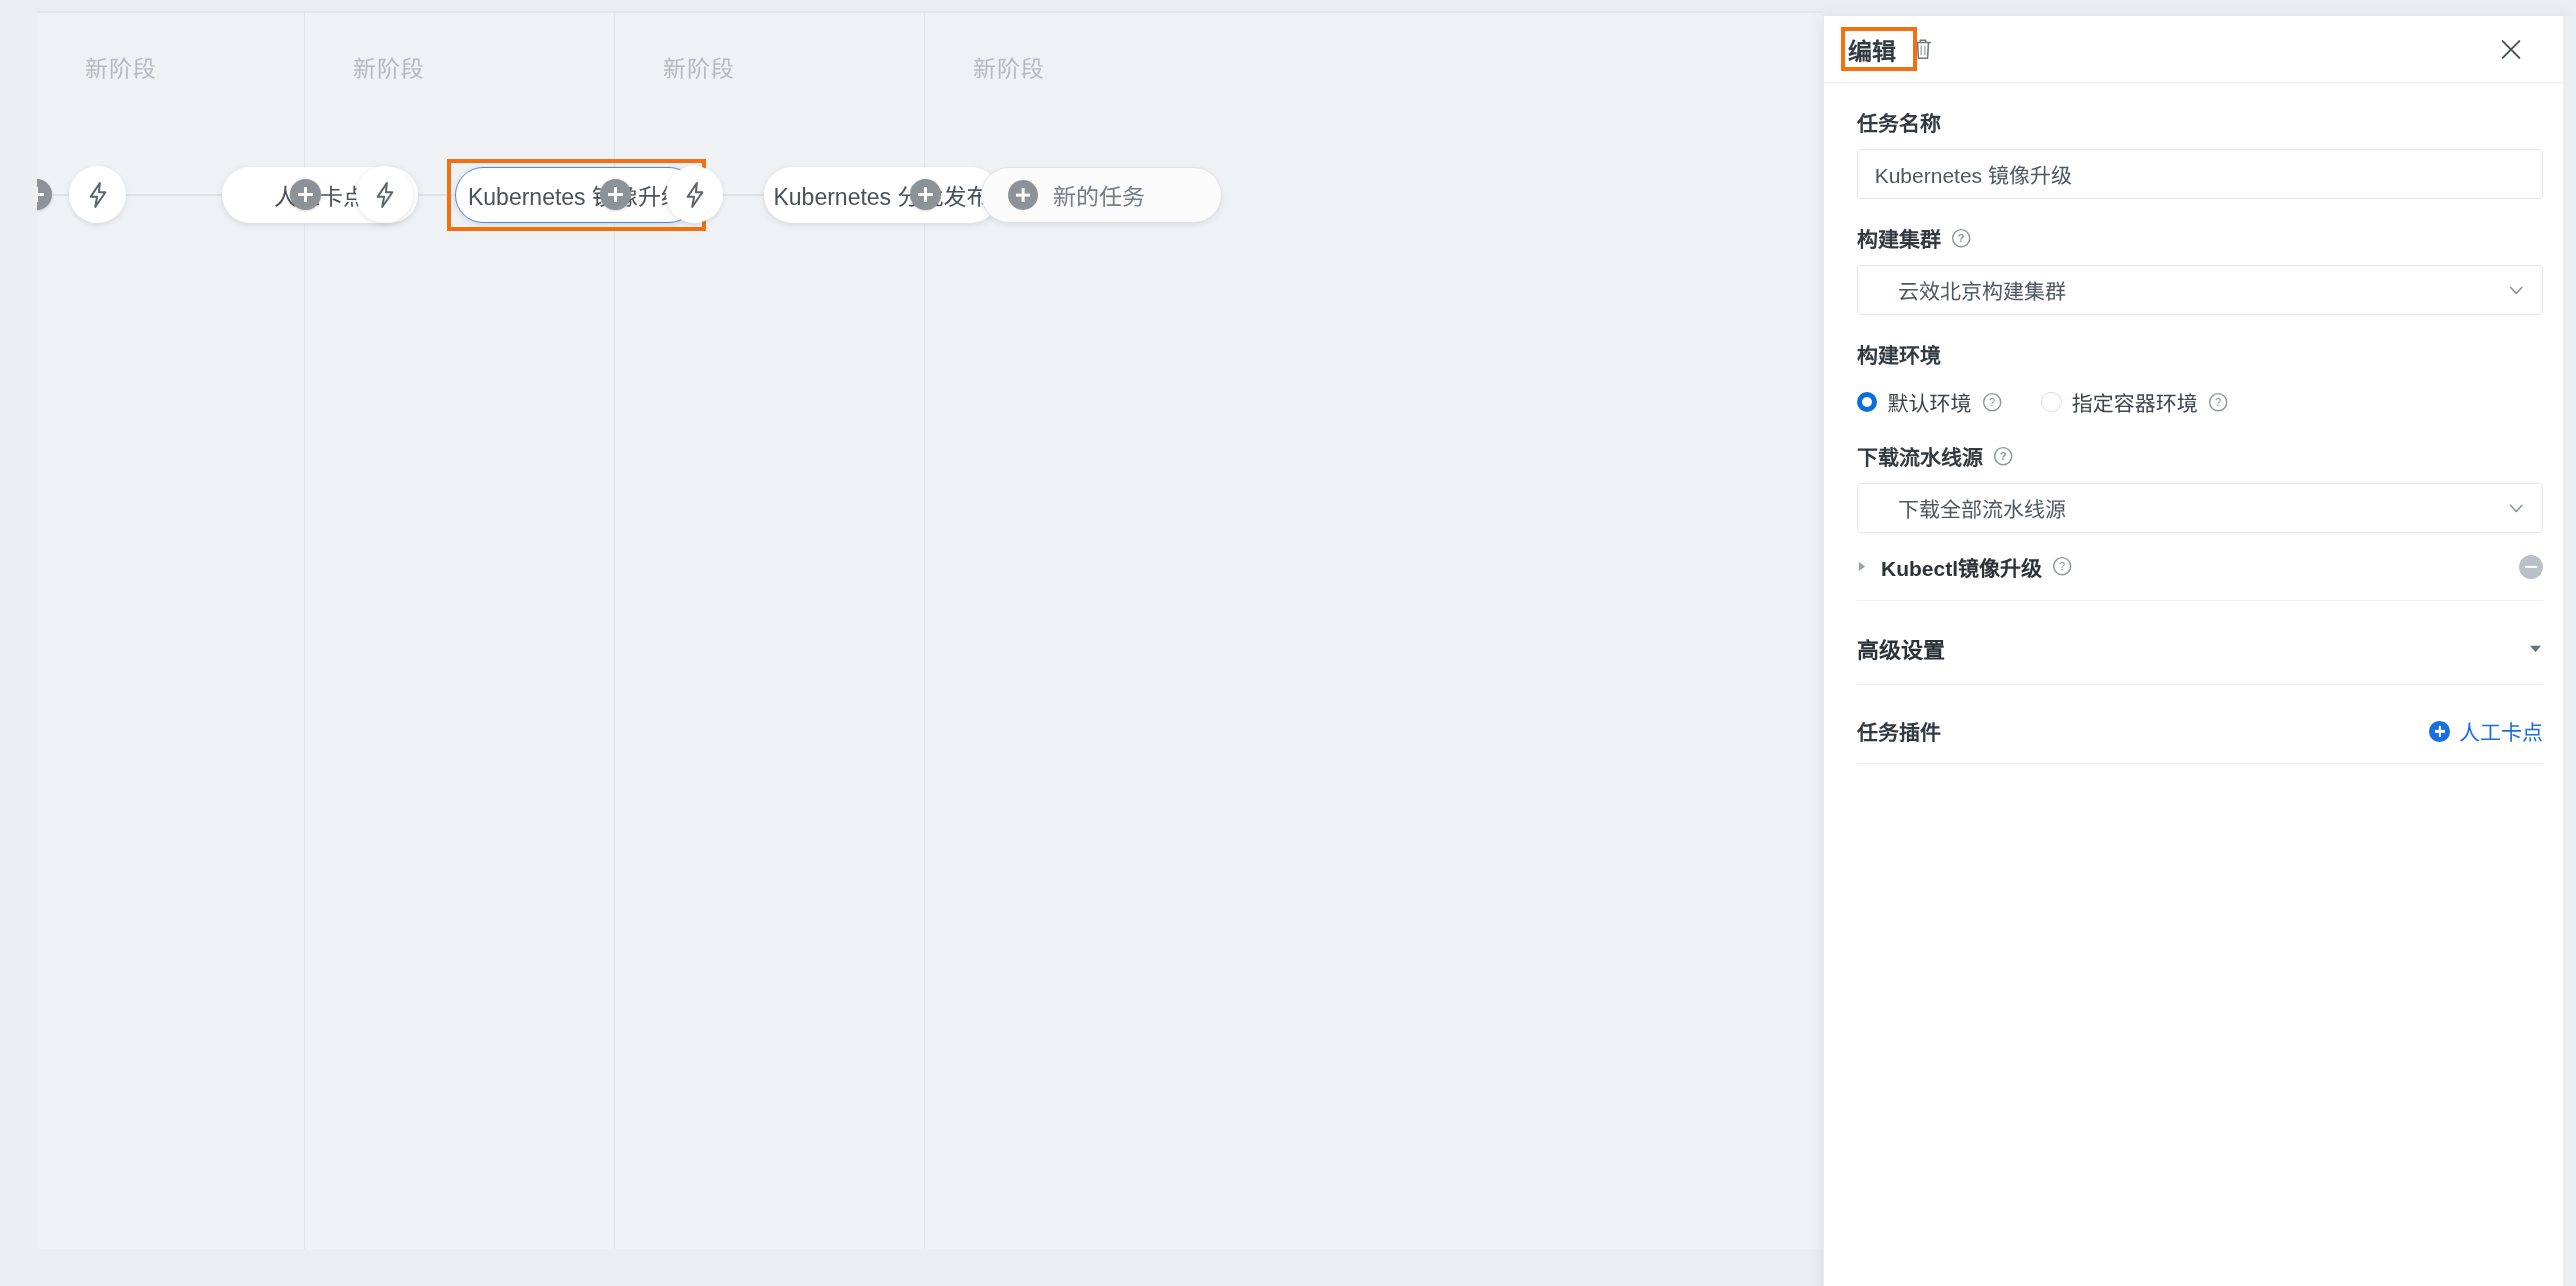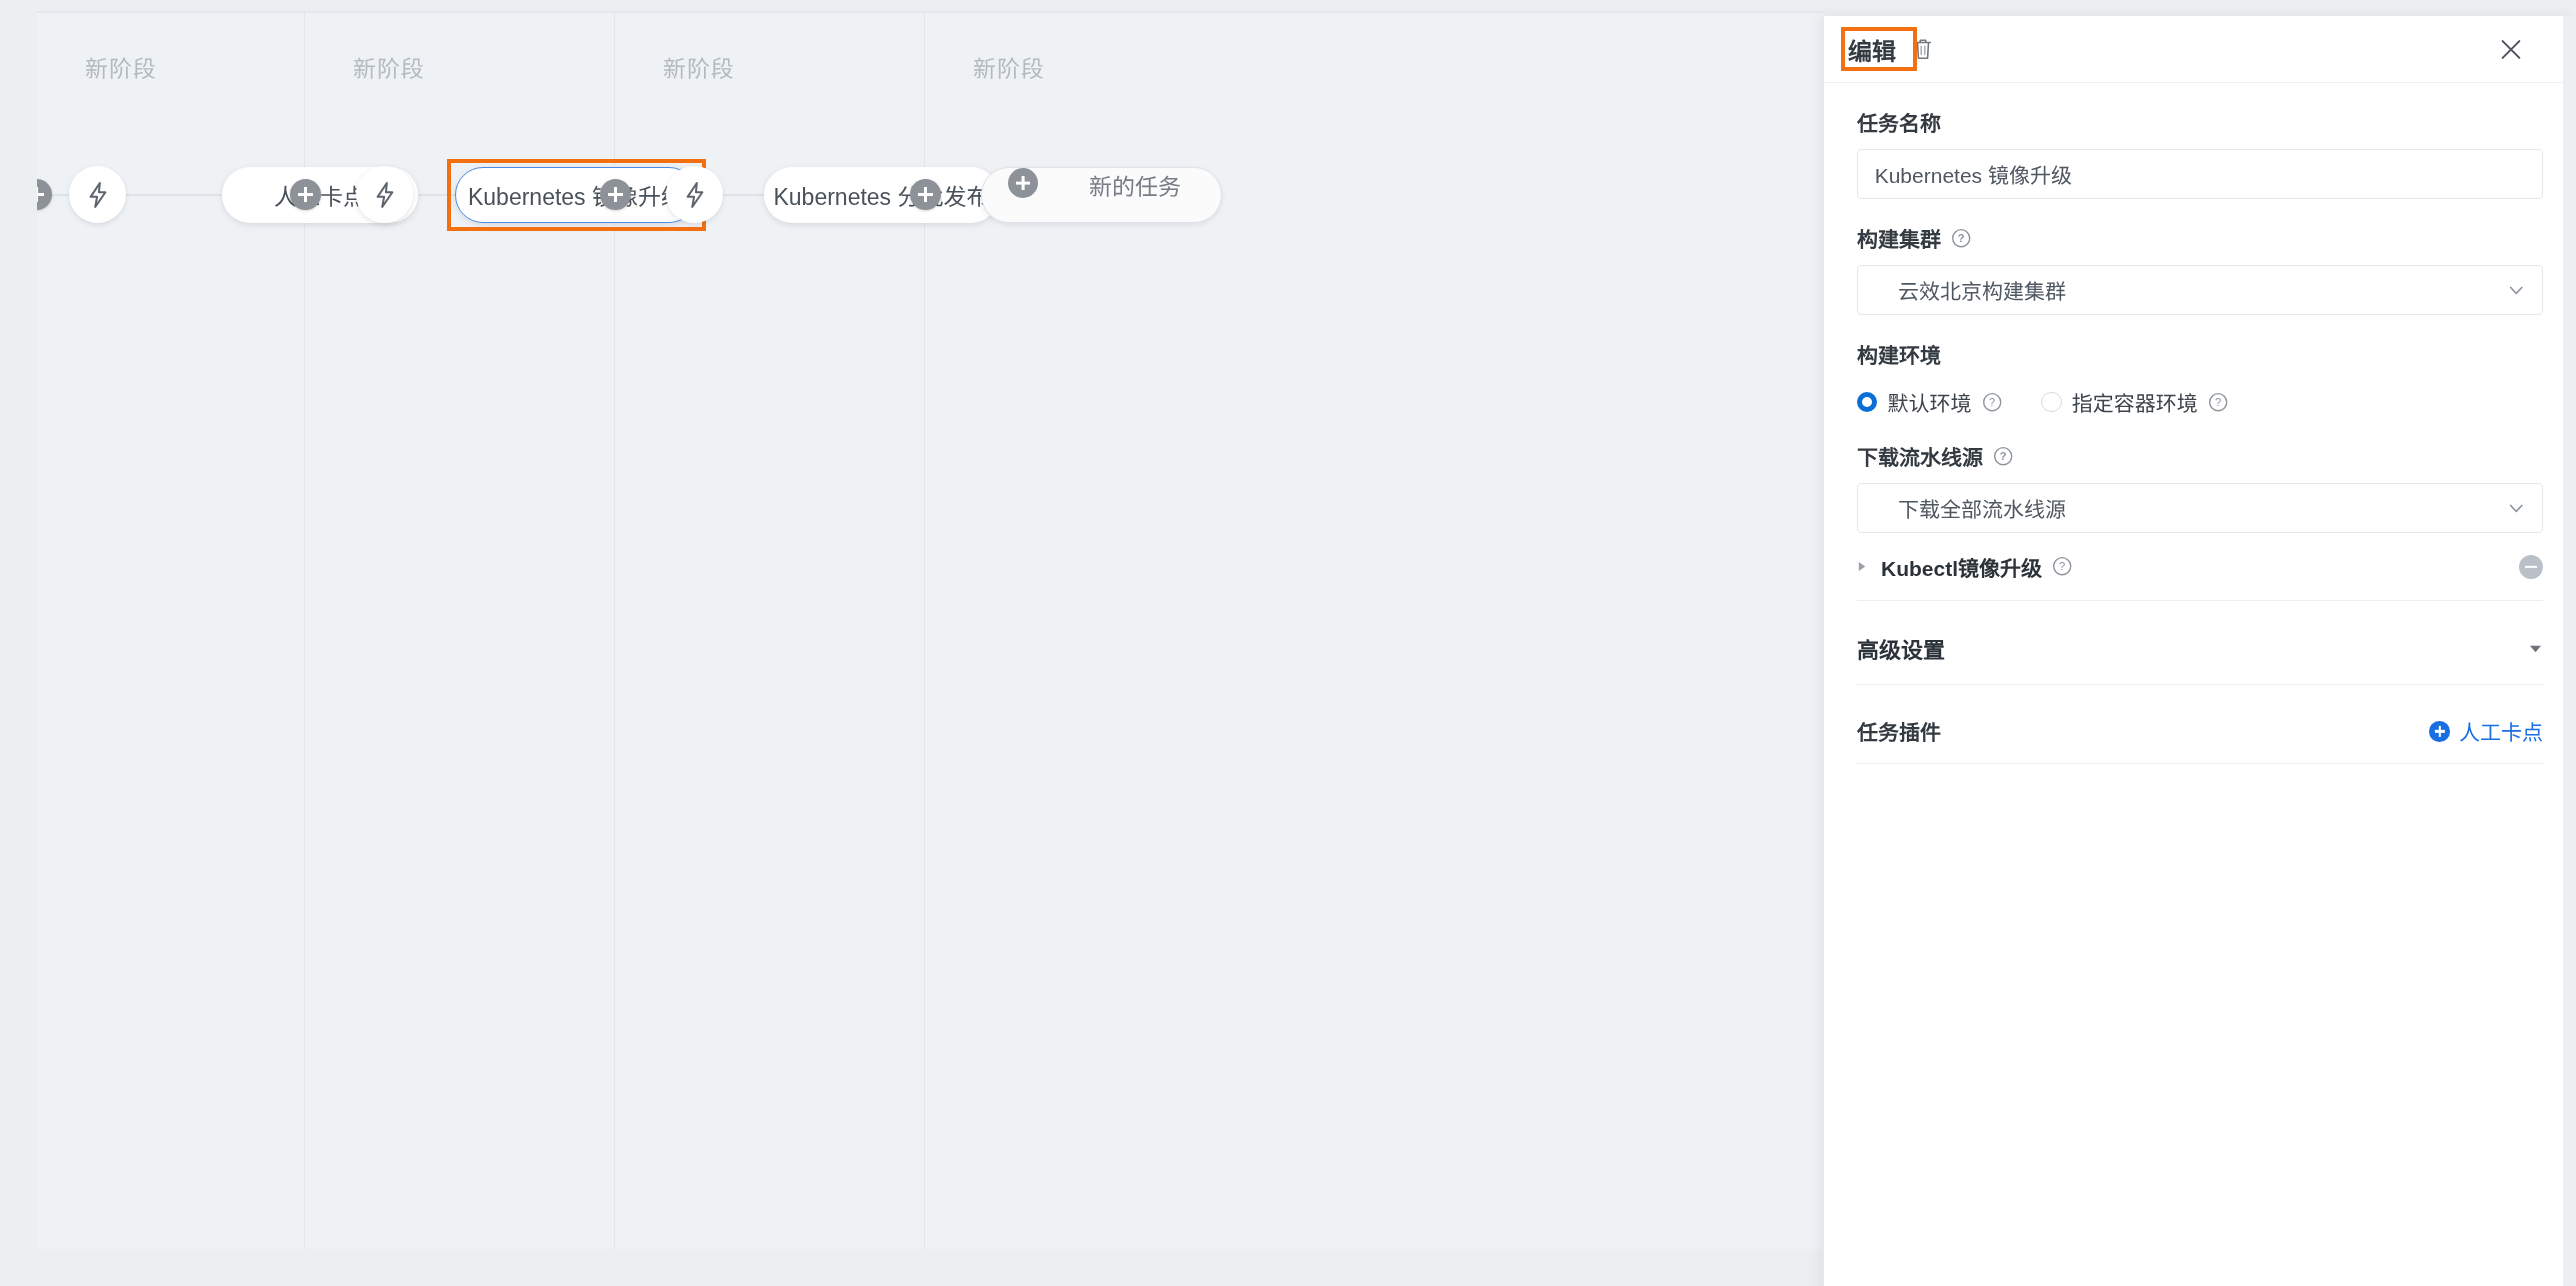--- a/index.html
+++ b/index.html
@@ -127,27 +127,26 @@
   
   .new-task {
     position: absolute;
     top: 156px;
     height: 56px;
     border-radius: 28px;
     background: #fbfbfc;
     border: 0.9px solid #dfe3e7;
     box-sizing: border-box;
     display: flex;
-    align-items: flex-start;
+    align-items: center;
     padding: 0 26px;
     font-size: 23px;
     color: #767d85;
     white-space: nowrap;
     box-shadow: 0 1.9px 5.6px rgba(40,55,70,.10);
-    gap: 36px;
   }
   .new-task .nt-plus {
     width: 30px; height: 30px;
     border-radius: 50%;
     background: #8d9299;
     position: relative;
     margin-right: 15px;
     flex: 0 0 auto;
   }
   .new-task .nt-plus::before,

